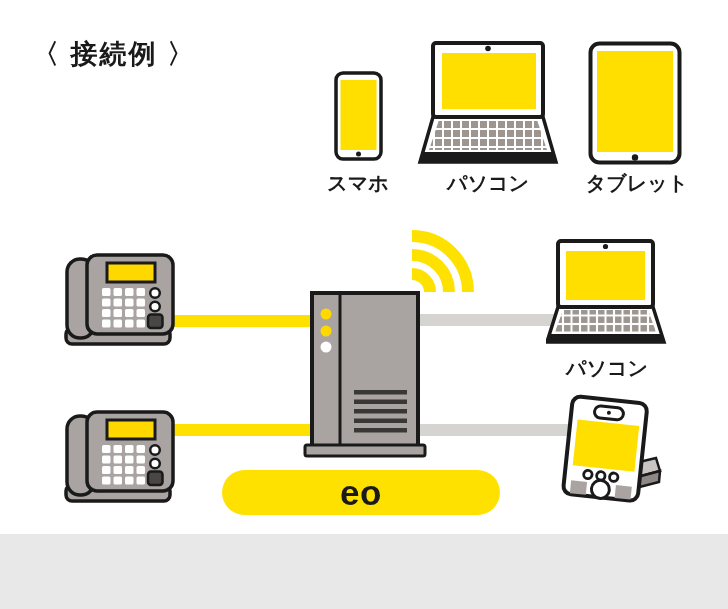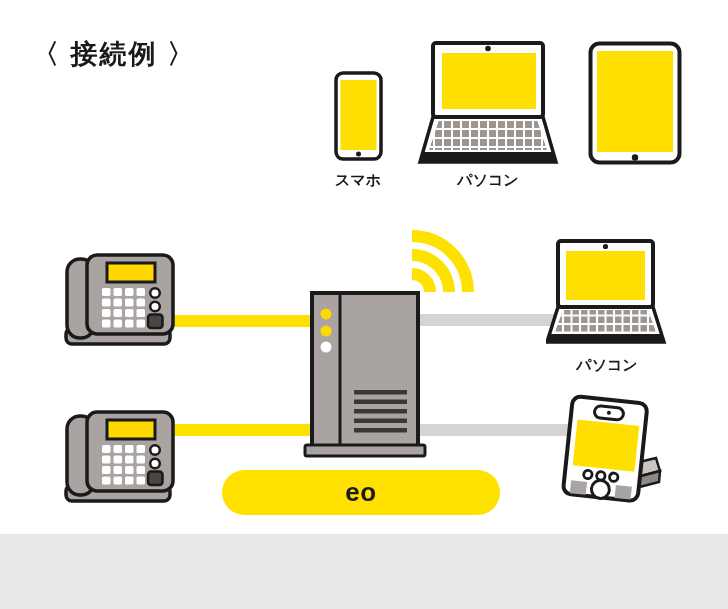--- a/index.html
+++ b/index.html
@@ -14,42 +14,42 @@
     overflow:hidden;
     color:#1A1A1A;
   }
   .abs{position:absolute;}
   .label{
     font-weight:bold;
     color:#1A1A1A;
     text-align:center;
     line-height:1.3;
   }
-  .label-lg{font-size:15px;}
+  .label-lg{font-size:20px;}
   .label-2line{font-size:20px;line-height:27px;}
   #title{
     left:32px;top:36px;
     font-size:27px;font-weight:bold;
     letter-spacing:2px;
     white-space:nowrap;
   }
   .cable{height:12px;z-index:1;}
   .cable-yellow{background:#FFE100;}
   .cable-gray{background:#D6D4D1;}
   .device{z-index:2;}
   .lbl{z-index:3;}
   #gateway-pill{
     left:222px;top:470px;width:278px;height:45px;
     background:#FFE100;
     border-radius:23px;
     display:flex;align-items:center;justify-content:center;
     z-index:3;
   }
   #gateway-pill .brand{
-    font-size:26px;font-weight:bold;letter-spacing:0.5px;
+    font-size:35px;font-weight:bold;letter-spacing:0.5px;
   }
   #gateway-pill .rest{
     font-size:23px;font-weight:bold;letter-spacing:0.5px;
   }
 </style>
 </head>
 <body>
 
 <div id="stage">
 
@@ -86,20 +86,21 @@
     <rect x="26" y="14" width="94" height="56" fill="#FFDF00"></rect>
     <circle cx="72" cy="9.5" r="2.8" fill="#1A1A1A"></circle>
   </svg>
   <div class="abs label label-lg lbl" style="left:443px;top:170px;width:90px;">パソコン</div>
 
   <svg class="abs device" style="left:588px;top:41px;" width="94" height="124" viewBox="0 0 94 124">
     <rect x="2.5" y="2.5" width="89" height="119" rx="9" fill="#FFFFFF" stroke="#1A1A1A" stroke-width="4"></rect>
     <rect x="9" y="10" width="76" height="101" fill="#FFDF00"></rect>
     <circle cx="47" cy="116.5" r="3.2" fill="#1A1A1A"></circle>
   </svg>
+  <div class="abs label label-lg lbl" style="left:582px;top:170px;width:110px;">タブレット</div>
 
   <svg class="abs device" style="left:58px;top:252px;" width="118" height="95" viewBox="0 0 118 95">
     <rect x="8" y="76" width="104" height="16" rx="6" fill="#A9A4A2" stroke="#1A1A1A" stroke-width="3.5"></rect>
     <rect x="9" y="7" width="27" height="79" rx="13" fill="#A9A4A2" stroke="#1A1A1A" stroke-width="3.5"></rect>
     <rect x="29" y="3" width="86" height="79" rx="10" fill="#A9A4A2" stroke="#1A1A1A" stroke-width="3.5"></rect>
     <rect x="49" y="11" width="48" height="19" fill="#FFD800" stroke="#1A1A1A" stroke-width="3"></rect>
     <g fill="#FFFFFF">
       <rect x="44" y="36" width="8.5" height="8" rx="1.5"></rect>
         <rect x="55.5" y="36" width="8.5" height="8" rx="1.5"></rect>
         <rect x="67" y="36" width="8.5" height="8" rx="1.5"></rect>

